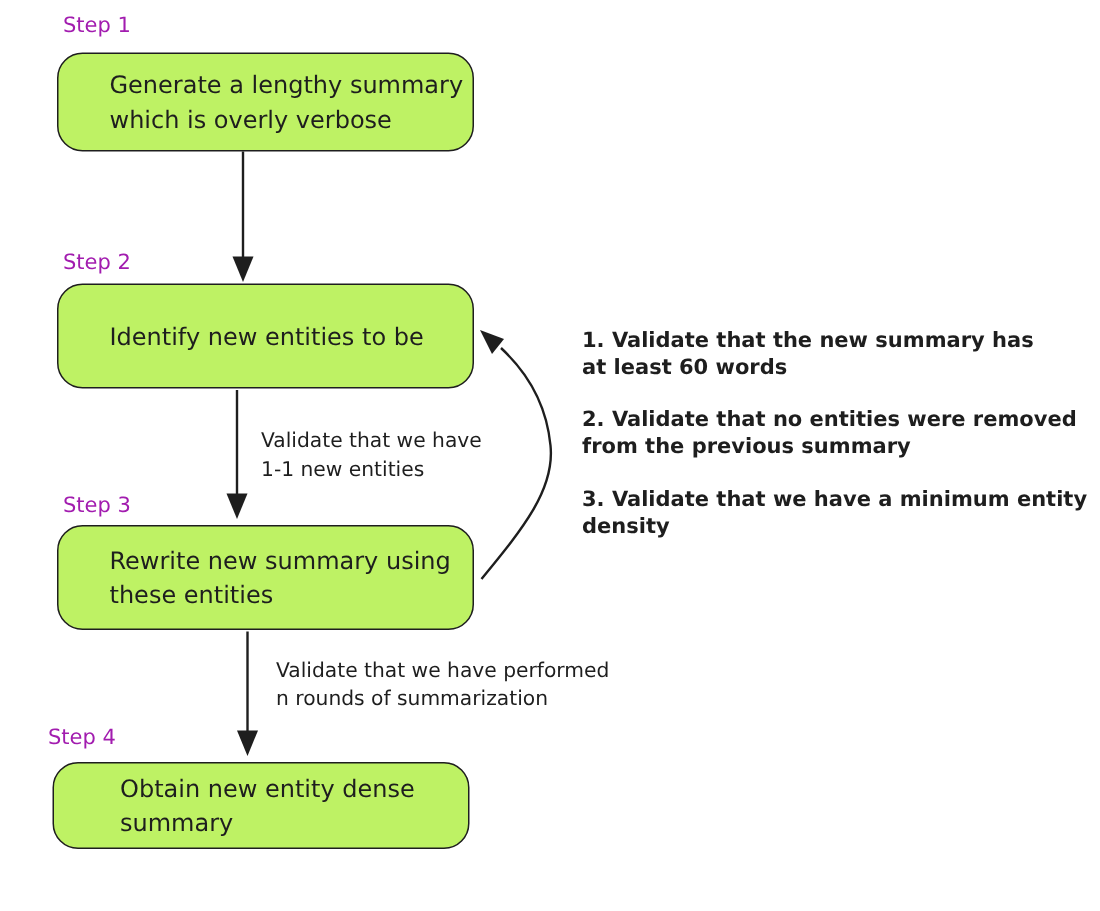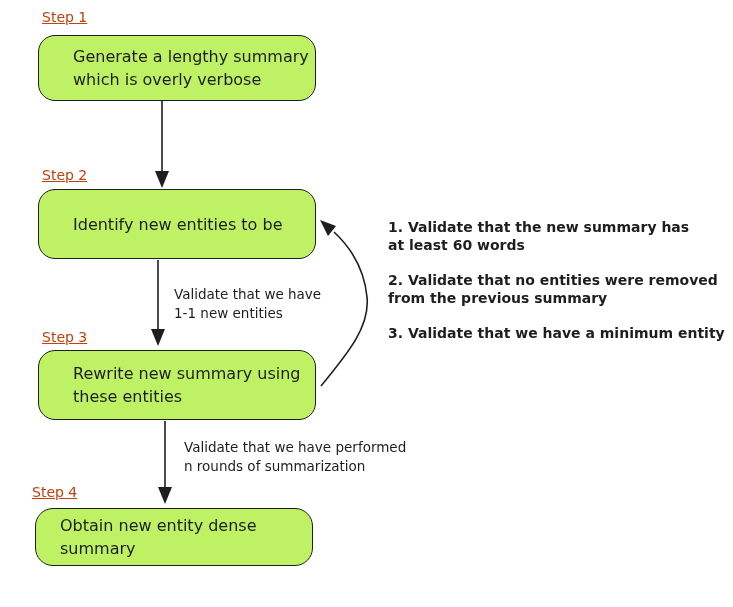--- a/index.html
+++ b/index.html
@@ -19,23 +19,22 @@
   .arrow-layer {
     position: absolute;
     left: 0; top: 0;
     width: 733px; height: 607px;
     pointer-events: none;
   }
   .step-label {
     position: absolute;
     font-size: 14px;
     line-height: 16px;
-    color: #c2410c;
+    color: #a21caf;
     white-space: nowrap;
-    text-decoration: underline;
   }
   .flow-box {
     position: absolute;
     width: 278px;
     border: 1.6px solid #1e1e1e;
     border-radius: 17px;
     background: #bef264;
     display: flex;
     flex-direction: column;
     justify-content: center;
@@ -115,32 +114,33 @@
     <div class="box-line">Rewrite new summary using</div>
     <div class="box-line">these entities</div>
   </div>
 
   <div class="edge-label" style="left:184px; top:438px;">
     <div class="lbl-line">Validate that we have performed</div>
     <div class="lbl-line">n rounds of summarization</div>
   </div>
 
   <div class="step-label" style="left:32px; top:484px;">Step 4</div>
-  <div class="flow-box" style="left:35px; top:508px; height:58px; padding-left:24px;border-radius:18px;">
+  <div class="flow-box" style="left:35px; top:508px; height:58px; padding-left:44px;">
     <div class="box-line">Obtain new entity dense</div>
     <div class="box-line">summary</div>
   </div>
 
   <div class="loop-validations">
     <div class="loop-item">
       <div class="lbl-line">1. Validate that the new summary has</div>
       <div class="lbl-line">at least 60 words</div>
     </div>
     <div class="loop-item">
       <div class="lbl-line">2. Validate that no entities were removed</div>
       <div class="lbl-line">from the previous summary</div>
     </div>
     <div class="loop-item">
       <div class="lbl-line">3. Validate that we have a minimum entity</div>
+      <div class="lbl-line">density</div>
     </div>
   </div>
 
 </div>
 
 </body></html>

